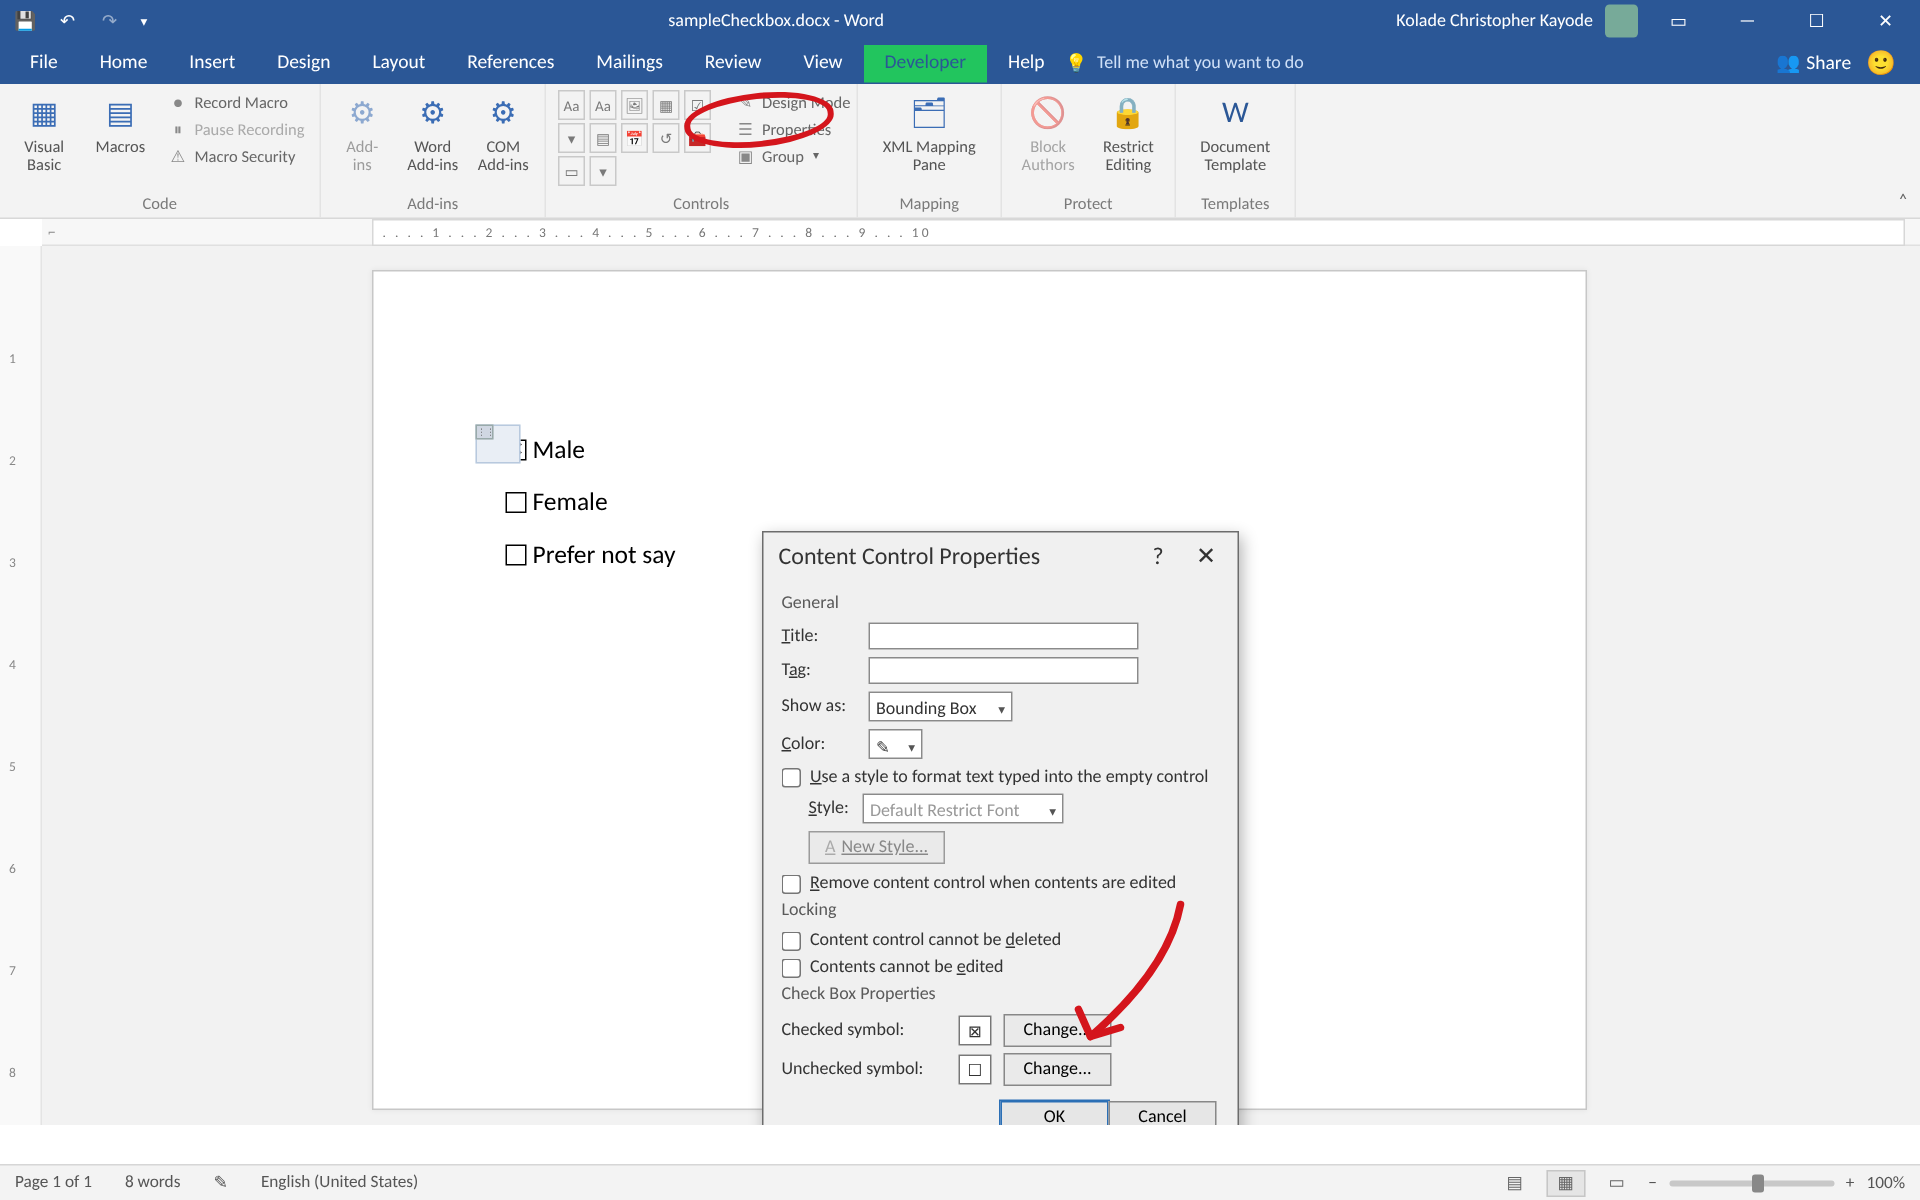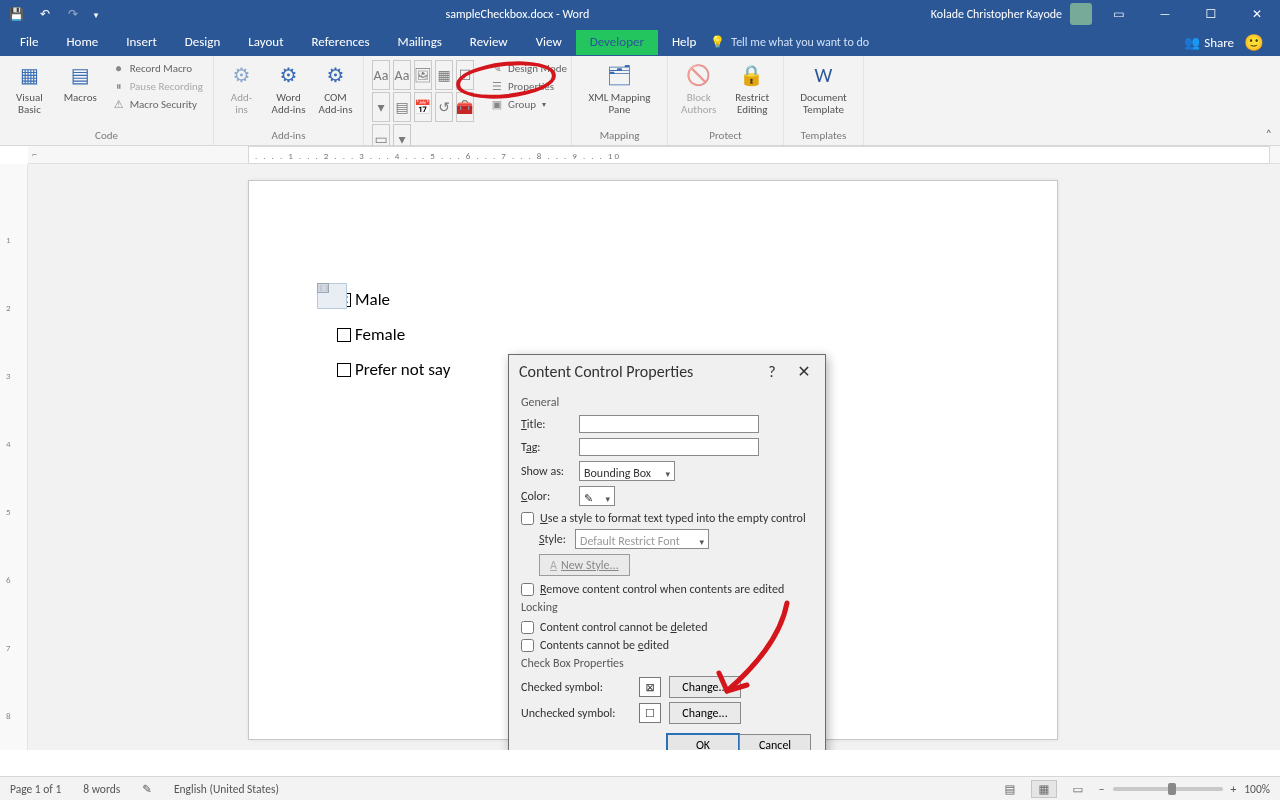--- a/index.html
+++ b/index.html
@@ -32,21 +32,21 @@
 .bigbtn .ico { width:30px; height:30px; display:flex; align-items:center; justify-content:center; font-size:20px; color:#3b6db5; }
 .bigbtn .lbl { text-align:center; line-height:12px; margin-top:2px; }
 .smallbtn-col { display:flex; flex-direction:column; gap:2px; font-size:11px; color:#666; }
 .smallbtn { display:flex; align-items:center; gap:4px; padding:1px 2px; white-space:nowrap; }
 .smallbtn .sico { width:14px; height:14px; font-size:11px; color:#888; display:inline-flex; align-items:center; justify-content:center; }
 .smallbtn.disabled { color:#aaa; }
 .ribgroup .group-label { text-align:center; font-size:11px; color:#7a7a7a; padding:2px 0 3px 0; }
 .ribbon-collapse { position:absolute; right:8px; bottom:4px; font-size:12px; color:#666; }
 
 .ctrl-row { display:flex; gap:3px; }
-.ctrl-cell { width:18px; height:30px; border:1px solid #c9c9c9; display:flex; align-items:center; justify-content:center; font-size:14px; color:#7a7a7a; }
+.ctrl-cell { width:18px; height:20px; border:1px solid #c9c9c9; display:flex; align-items:center; justify-content:center; font-size:10px; color:#7a7a7a; }
 
 
 .handcircle { position:absolute; border:4px solid #d4151c; border-radius:50%/48%; pointer-events:none; }
 
 
 .ruler-h { height:18px; background:#f7f7f7; border-bottom:1px solid #e0e0e0; position:relative; margin-left:28px; }
 .ruler-h-inner { position:absolute; left:220px; right:10px; top:0; height:18px; background:#fff; border:1px solid #d7d7d7; font-size:9px; color:#777; display:flex; align-items:center; padding-left:6px; letter-spacing:2px;}
 .page-area-wrap { position:relative; height:586px; background:#f2f2f2; display:flex; }
 .ruler-v { width:28px; background:#f9f9f9; border-right:1px solid #e4e4e4; position:relative; }
 .ruler-v .vnum { position:absolute; left:6px; font-size:9px; color:#888; }

